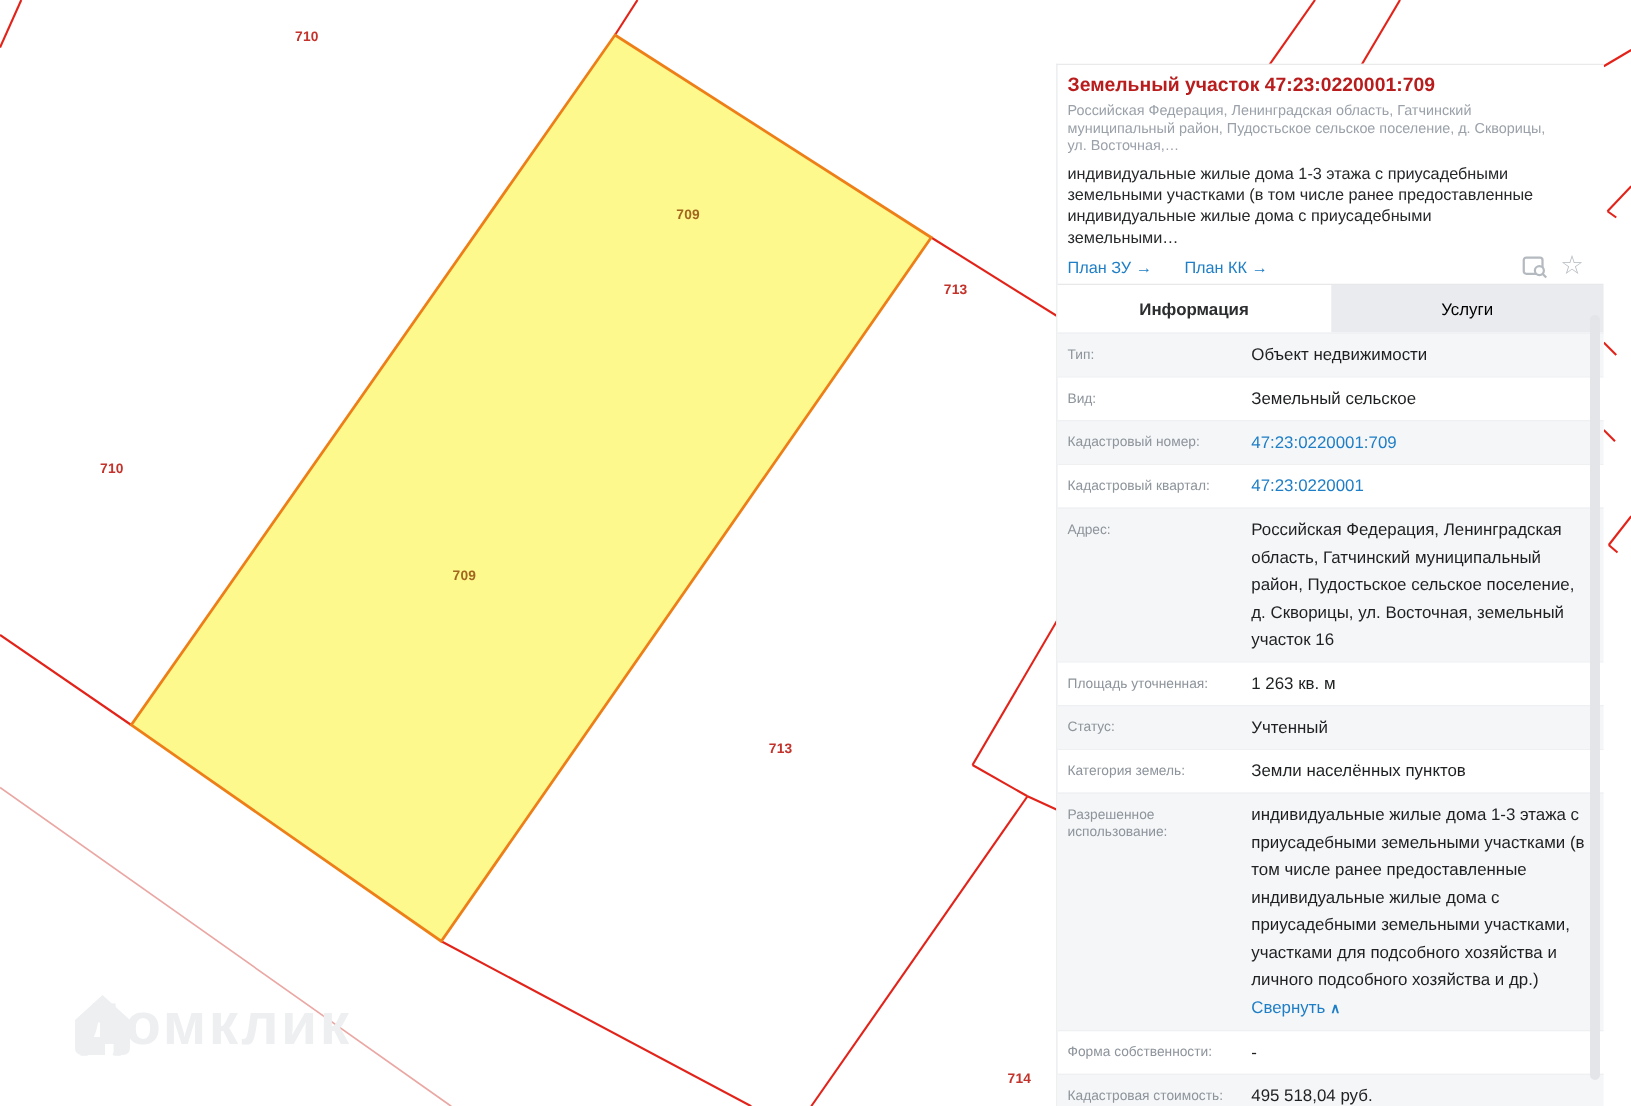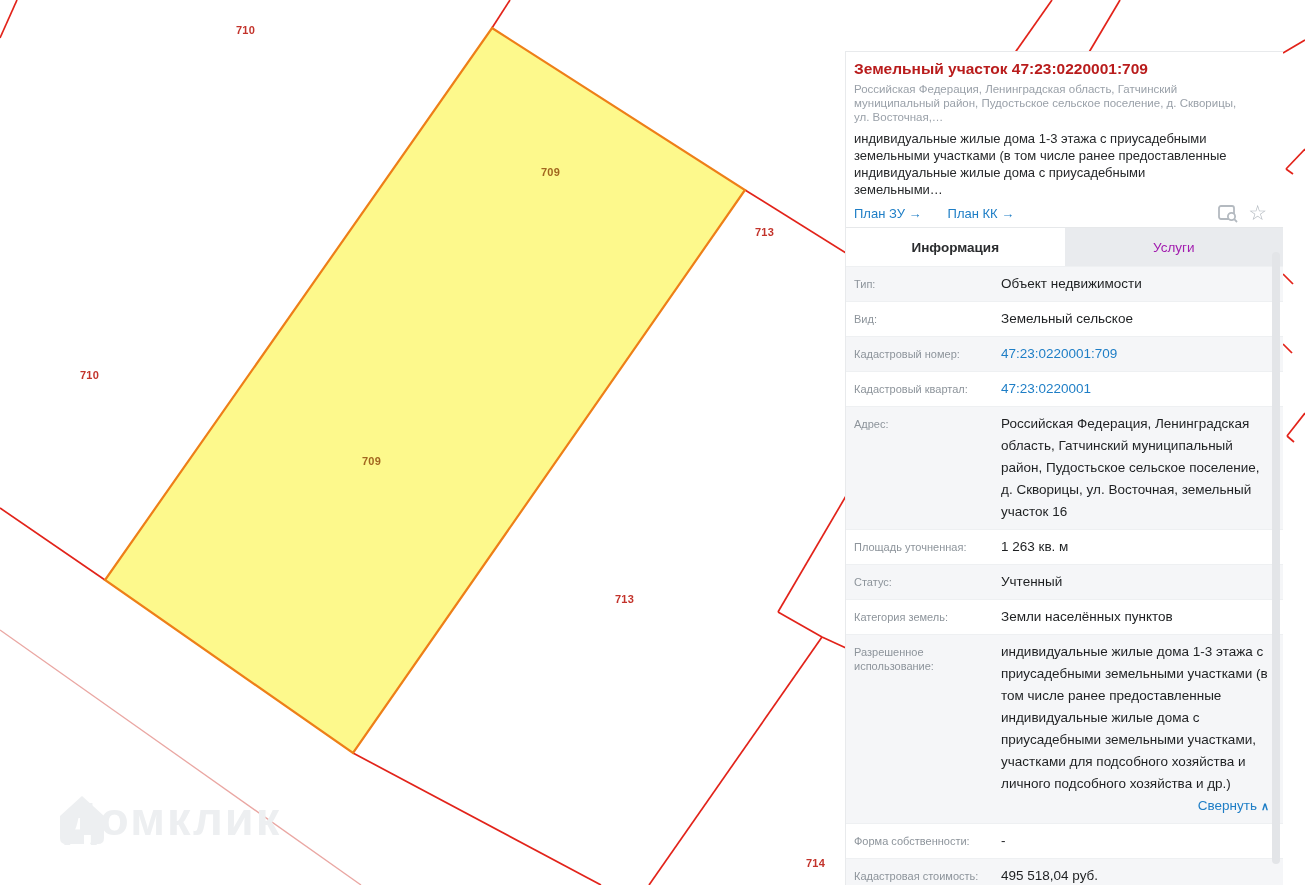--- a/index.html
+++ b/index.html
@@ -49,37 +49,37 @@
   .hdr-icons{margin-left:auto;display:flex;align-items:center;gap:9px;}
   .icon-btn{cursor:pointer;display:flex;align-items:center;color:#b4bac0;}
   .star-glyph{font-size:21px;line-height:20px;color:#b4bac0;}
   
   .tabs{display:flex;height:38px;border-top:1px solid #e6e8ea;margin-top:4px;}
   .tab{
     flex:1;display:flex;align-items:center;justify-content:center;
     font-size:13.5px;cursor:pointer;
   }
   .tab.active{background:#ffffff;color:#2b2d2f;font-weight:bold;}
-  .tab.inactive{background:#e9ebee;color:#a21caf;}
+  .tab.inactive{background:#e9ebee;color:#000000;}
   
   .rows{position:relative;}
   .info-row{
     display:flex;padding:6px 14px 6px 8px;border-top:1px solid #eef0f2;
     min-height:23px;align-items:flex-start;box-sizing:border-box;
   }
   .info-row.alt{background:#f5f6f8;}
   .info-label{
     width:147px;flex:none;font-size:11px;color:#8d949b;line-height:14px;padding-top:4px;
   }
   .info-value{
     flex:1;font-size:13.5px;color:#1e2022;line-height:22px;word-wrap:break-word;
   }
   .info-value.link{color:#1e7ec6;cursor:pointer;}
   .collapse-link{
-    display:block;text-align:right;color:#1e7ec6;font-size:13.5px;cursor:pointer;
+    display:block;text-align:left;color:#1e7ec6;font-size:13.5px;cursor:pointer;
     margin-top:0px;
   }
   .collapse-chevron{font-size:11px;font-weight:bold;margin-left:4px;}
   
   .scroll-thumb{
     position:absolute;right:3px;top:200px;width:8px;height:612px;
     background:#e3e5e8;border-radius:4px;cursor:pointer;
   }
 </style>
 </head>

